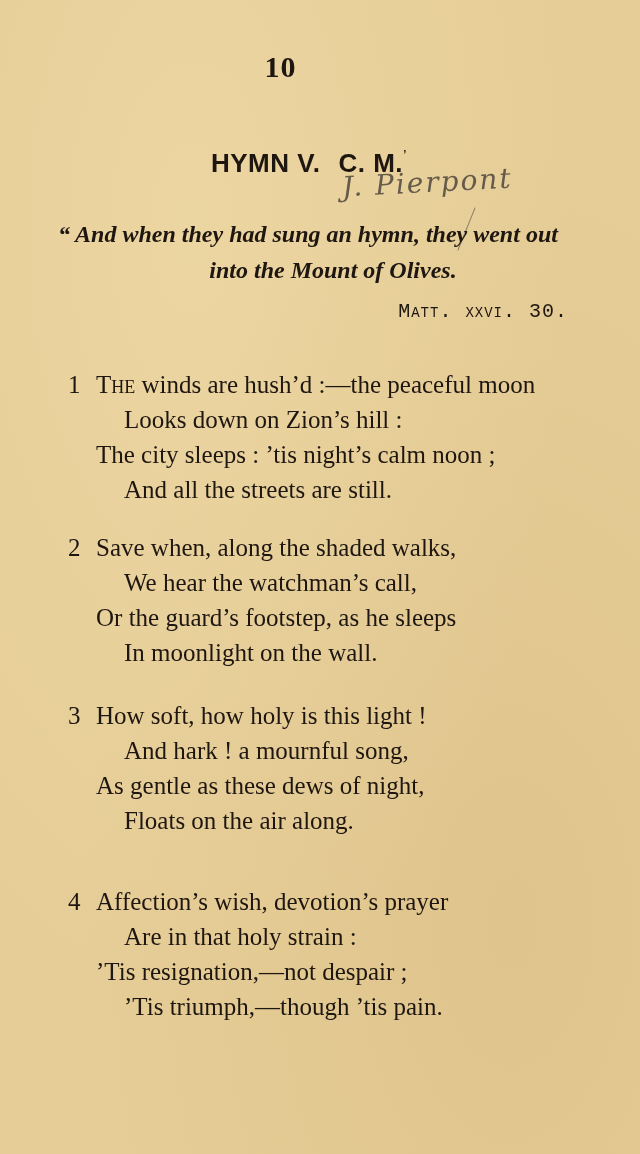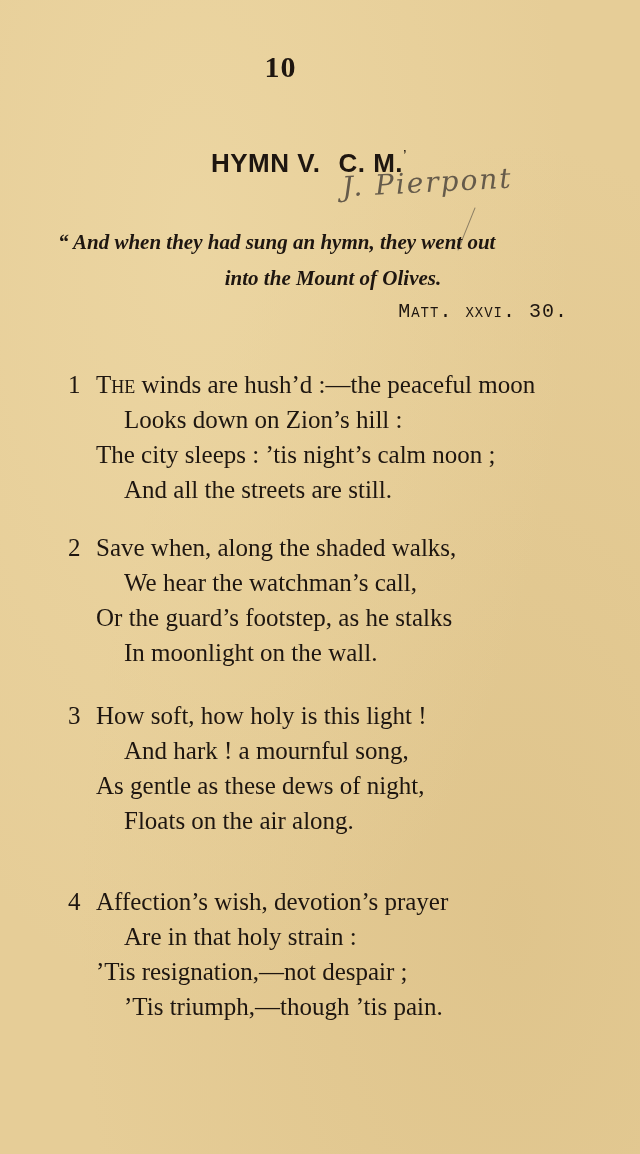--- a/index.html
+++ b/index.html
@@ -64,27 +64,27 @@
       top: 206px;
       left: 466px;
       width: 1px;
       height: 46px;
       background: #4a4440;
       transform: rotate(22deg);
       opacity: 0.6;
     }
     .epigraph {
       position: absolute;
-      top: 224px;
+      top: 216px;
       left: 58px;
       width: 520px;
       font-family: "Liberation Serif", serif;
       font-style: italic;
       font-weight: bold;
-      font-size: 21px;
+      font-size: 24px;
       line-height: 36px;
     }
     .epigraph .line1 { display: block; white-space: nowrap; }
     .epigraph .line2 { display: block; text-align: center; padding-left: 30px; }
     .citation {
       position: absolute;
       top: 300px;
       right: 72px;
       font-family: Liberation Mono, monospace;
       font-size: 20px;
@@ -128,21 +128,21 @@
   <div class="stanza" style="top:367px;">
     <span class="row"><span class="num">1</span><span class="smallcaps">The</span><span> winds are hush’d :—the peaceful moon</span></span>
     <span class="row indent2">Looks down on Zion’s hill :</span>
     <span class="row indent1">The city sleeps : ’tis night’s calm noon ;</span>
     <span class="row indent2">And all the streets are still.</span>
   </div>
 
   <div class="stanza" style="top:530px;">
     <span class="row"><span class="num">2</span><span>Save when, along the shaded walks,</span></span>
     <span class="row indent2">We hear the watchman’s call,</span>
-    <span class="row indent1">Or the guard’s footstep, as he stalks</span>
+    <span class="row indent1">Or the guard’s footstep, as he sleeps</span>
     <span class="row indent2">In moonlight on the wall.</span>
   </div>
 
   <div class="stanza" style="top:698px;">
     <span class="row"><span class="num">3</span><span>How soft, how holy is this light !</span></span>
     <span class="row indent2">And hark ! a mournful song,</span>
     <span class="row indent1">As gentle as these dews of night,</span>
     <span class="row indent2">Floats on the air along.</span>
   </div>
 

